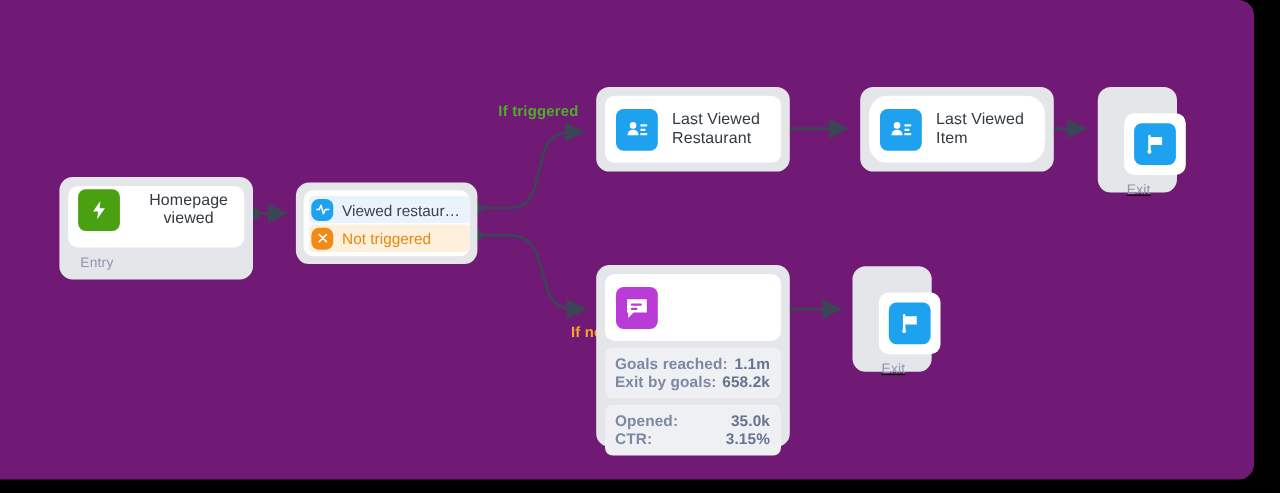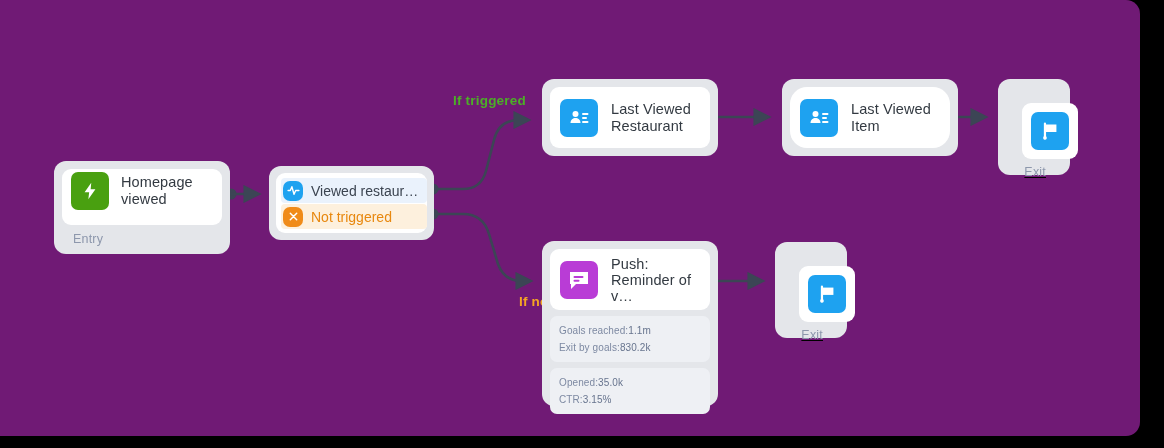--- a/index.html
+++ b/index.html
@@ -60,21 +60,21 @@
     letter-spacing: .1px;
   }
   .node-sub {
     font-size: 12.5px;
     color: #8d97ac;
     letter-spacing: .2px;
   }
 
   
   #node-entry { left: 54px; top: 161px; width: 176px; height: 93px; padding: 8px; }
-  #node-entry .card { width: 160px; height: 56px; padding: 0 0 12px 9px; display: flex; align-items: center; }
+  #node-entry .card { width: 160px; height: 56px; padding: 0 0 12px 9px; display: flex; align-items: center; text-align: center; }
   #node-entry .icon-sq { width: 38px; height: 38px; background: #49a010; }
   #node-entry .node-title { margin-left: 12px; }
   #node-entry .node-sub { position: absolute; left: 19px; bottom: 8px; }
 
   
   #node-trigger { left: 269px; top: 166px; width: 165px; height: 74px; padding: 7px; }
   #node-trigger .card { width: 151px; height: 60px; padding: 5px 0 5px 5px; }
   .trig-row {
     display: flex;
     align-items: center;
@@ -119,25 +119,26 @@
   .stat-block {
     width: 160px;
     background: #eef0f4;
     border-radius: 7px;
     margin-top: 6px;
     padding: 6px 10px 6px 9px;
     box-sizing: border-box;
   }
   .stat-line {
     display: flex;
-    justify-content: flex-start;
-    font-size: 10px;
+    justify-content: space-between;
+    font-size: 14px;
     color: #7d89a2;
     line-height: 17px;
     letter-spacing: .1px;
+    font-weight: bold;
   }
   .stat-line .val { color: #67748e; }
 
   
   .exit-node { padding: 24px; text-align: right; text-decoration: underline; }
   .exit-node .card {
     width: 56px; height: 56px;
     display: flex; align-items: center; justify-content: center;
   }
   .exit-node .icon-sq { width: 38px; height: 38px; background: #1ea2f0; }
@@ -255,31 +256,30 @@
 
   <div class="node act-node" id="node-push">
     <div class="card head">
       <span class="icon-sq">
         <svg width="24" height="24" viewBox="0 0 24 24">
           <path d="M3 4 H21 V16 H9 L4 21 V16 H3 Z" fill="#ffffff"></path>
           <rect x="6.5" y="8" width="10" height="2" rx="1" fill="#b93cd6"></rect>
           <rect x="6.5" y="11.8" width="6" height="2" rx="1" fill="#b93cd6"></rect>
         </svg>
       </span>
-      <span class="node-title">Push: Reminder of v…</span>
     </div>
 
     <div class="stat-block">
       <div class="stat-line">
         <span>Goals reached:</span>
         <span class="val">1.1m</span>
       </div>
       <div class="stat-line">
         <span>Exit by goals:</span>
-        <span class="val">830.2k</span>
+        <span class="val">658.2k</span>
       </div>
     </div>
 
     <div class="stat-block">
       <div class="stat-line">
         <span>Opened:</span>
         <span class="val">35.0k</span>
       </div>
       <div class="stat-line">
         <span>CTR:</span>

